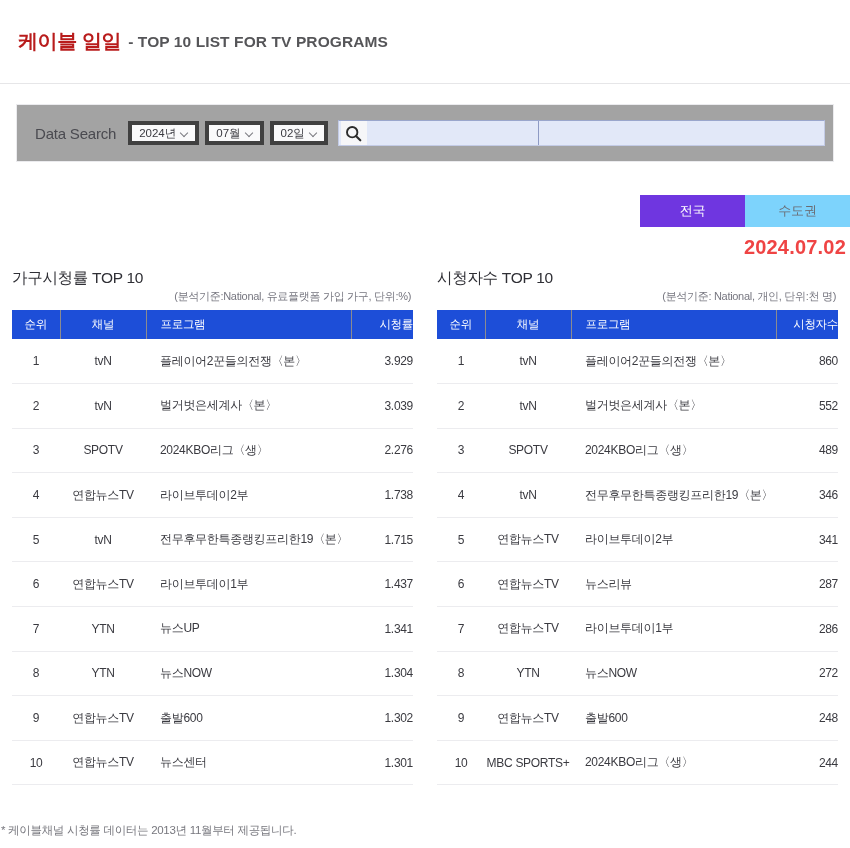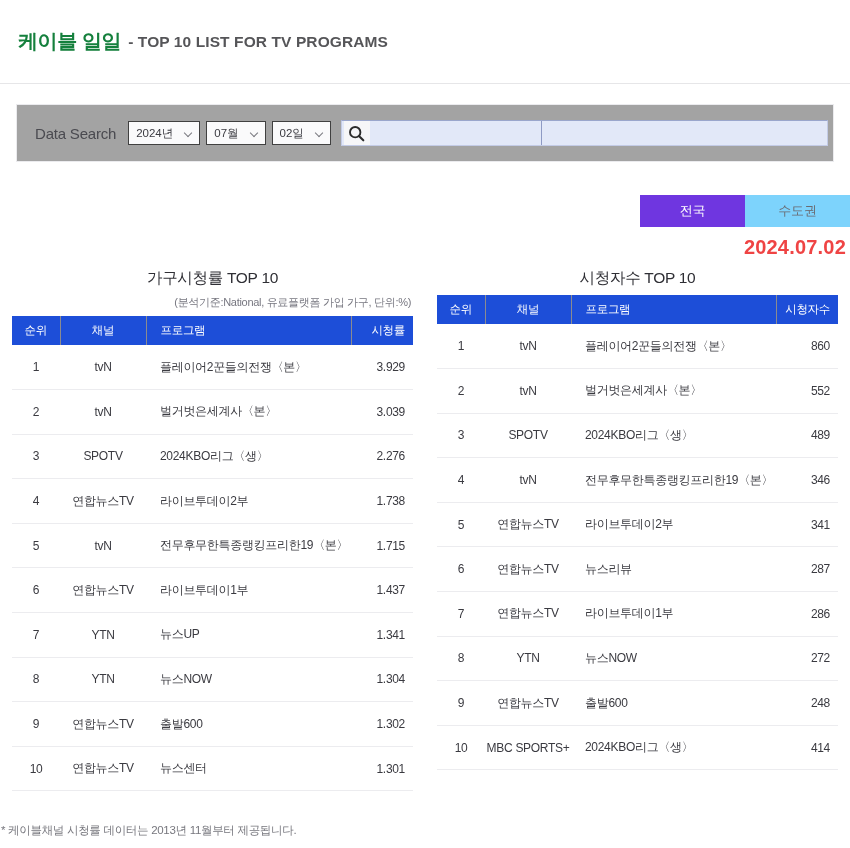--- a/index.html
+++ b/index.html
@@ -17,21 +17,21 @@
     height: 84px;
     padding: 0 0 0 18px;
     display: flex;
     align-items: center;
     border-bottom: 1px solid #e6e6e8;
     background: #fff;
   }
   .title-main {
     font-size: 20px;
     font-weight: 700;
-    color: #15803d;
+    color: #b91c1c;
     letter-spacing: -0.4px;
   }
   .title-sub {
     font-size: 15.5px;
     font-weight: 700;
     color: #555558;
     margin-left: 7px;
     letter-spacing: 0.1px;
   }
 
@@ -50,30 +50,29 @@
     color: #4a4a50;
     letter-spacing: -0.2px;
     margin-right: 12px;
     white-space: nowrap;
   }
   .selects { display: flex; align-items: center; gap: 6px; }
   .select {
     height: 24px;
     min-width: 52px;
     background: #fafafb;
-    border: 1px solid #404040;
+    border: 4px solid #404040;
     border-radius: 0;
     display: flex;
     align-items: center;
     justify-content: space-between;
     padding: 0 5px 0 7px;
     font-size: 11.5px;
     color: #3a3a40;
     cursor: pointer;
-    gap: 7px;
   }
   .select .sel-val { white-space: nowrap; }
   .chev {
     width: 9px; height: 9px;
     margin-left: 5px;
     position: relative;
     flex: 0 0 auto;
   }
   .chev::after {
     content: "";
@@ -168,25 +167,24 @@
   
   .tables {
     position: absolute;
     top: 268px;
     left: 0;
     width: 850px;
     display: flex;
   }
   .table-wrap { width: 425px; padding: 0 12px; }
   .tbl-title {
-    text-align: center;
+    text-align: left;
     font-size: 15.5px;
     color: #2f2f35;
     letter-spacing: -0.3px;
-    margin-bottom: 6px;
   }
   .tbl-sub {
     text-align: right;
     font-size: 11px;
     color: #777780;
     letter-spacing: -0.3px;
     margin-bottom: 6px;
     padding-right: 2px;
   }
   table.rank {
@@ -208,21 +206,21 @@
     height: 44.6px;
     font-size: 12px;
     color: #3a3a40;
     border-bottom: 1px solid #ececef;
     letter-spacing: -0.3px;
   }
   table.rank tbody tr:last-child td { border-bottom: 1px solid #ececef; }
   .c-rank  { width: 48px;  text-align: center; color: #4a4a50; }
   .c-chan  { width: 86px;  text-align: center; }
   .c-prog  { text-align: left; padding-left: 14px; }
-  .c-val   { width: 62px;  text-align: right; padding-right: 8px; color: #8264c6; }
+  .c-val   { width: 62px;  text-align: right; color: #8264c6; }
 
   .footnote {
     position: absolute;
     left: 1px;
     bottom: 10px;
     font-size: 11.5px;
     color: #77777e;
     letter-spacing: -0.3px;
   }
 </style>
@@ -348,20 +346,21 @@
             <td class="c-chan">연합뉴스TV</td>
             <td class="c-prog">뉴스센터</td>
             <td class="c-val">1.301</td>
           </tr>
         </tbody>
       </table>
     </div>
 
     <div class="table-wrap">
       <div class="tbl-title">시청자수 TOP 10</div>
+      <div class="tbl-sub">(분석기준: National, 개인, 단위:천 명)</div>
       <table class="rank">
         <thead>
           <tr>
             <th class="c-rank">순위</th>
             <th class="c-chan">채널</th>
             <th class="c-prog">프로그램</th>
             <th class="c-val">시청자수</th>
           </tr>
         </thead>
         <tbody>
@@ -416,21 +415,21 @@
           <tr>
             <td class="c-rank">9</td>
             <td class="c-chan">연합뉴스TV</td>
             <td class="c-prog">출발600</td>
             <td class="c-val">248</td>
           </tr>
           <tr>
             <td class="c-rank">10</td>
             <td class="c-chan">MBC SPORTS+</td>
             <td class="c-prog">2024KBO리그〈생〉</td>
-            <td class="c-val">414</td>
+            <td class="c-val">244</td>
           </tr>
         </tbody>
       </table>
     </div>
 
   </div>
 
   <div class="footnote">* 케이블채널 시청률 데이터는 2013년 11월부터 제공됩니다.</div>
 
 </div>

